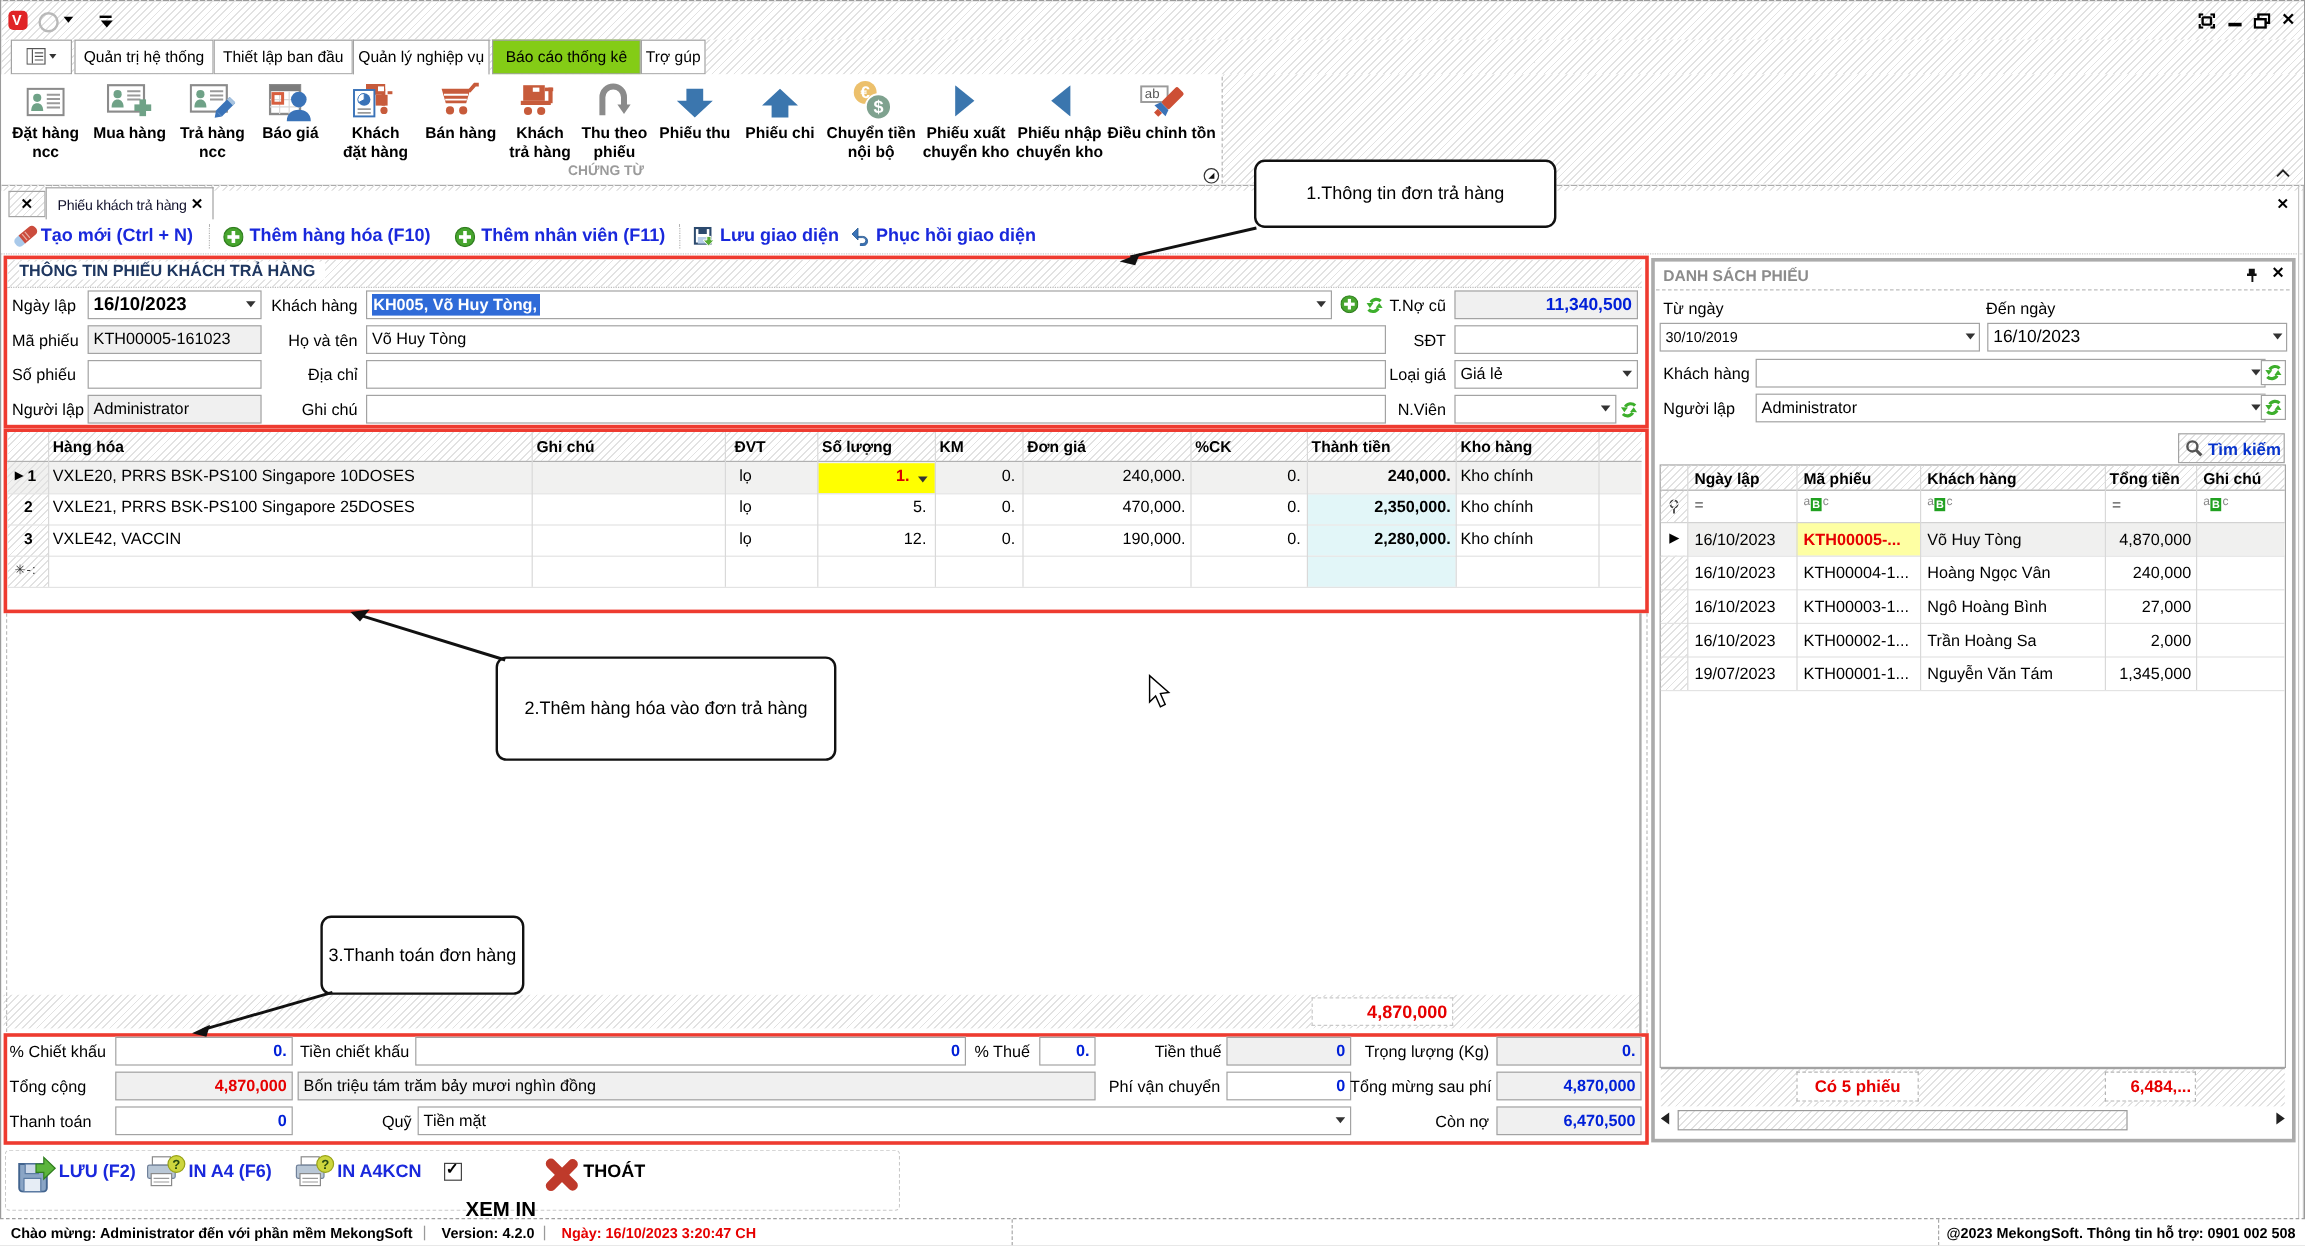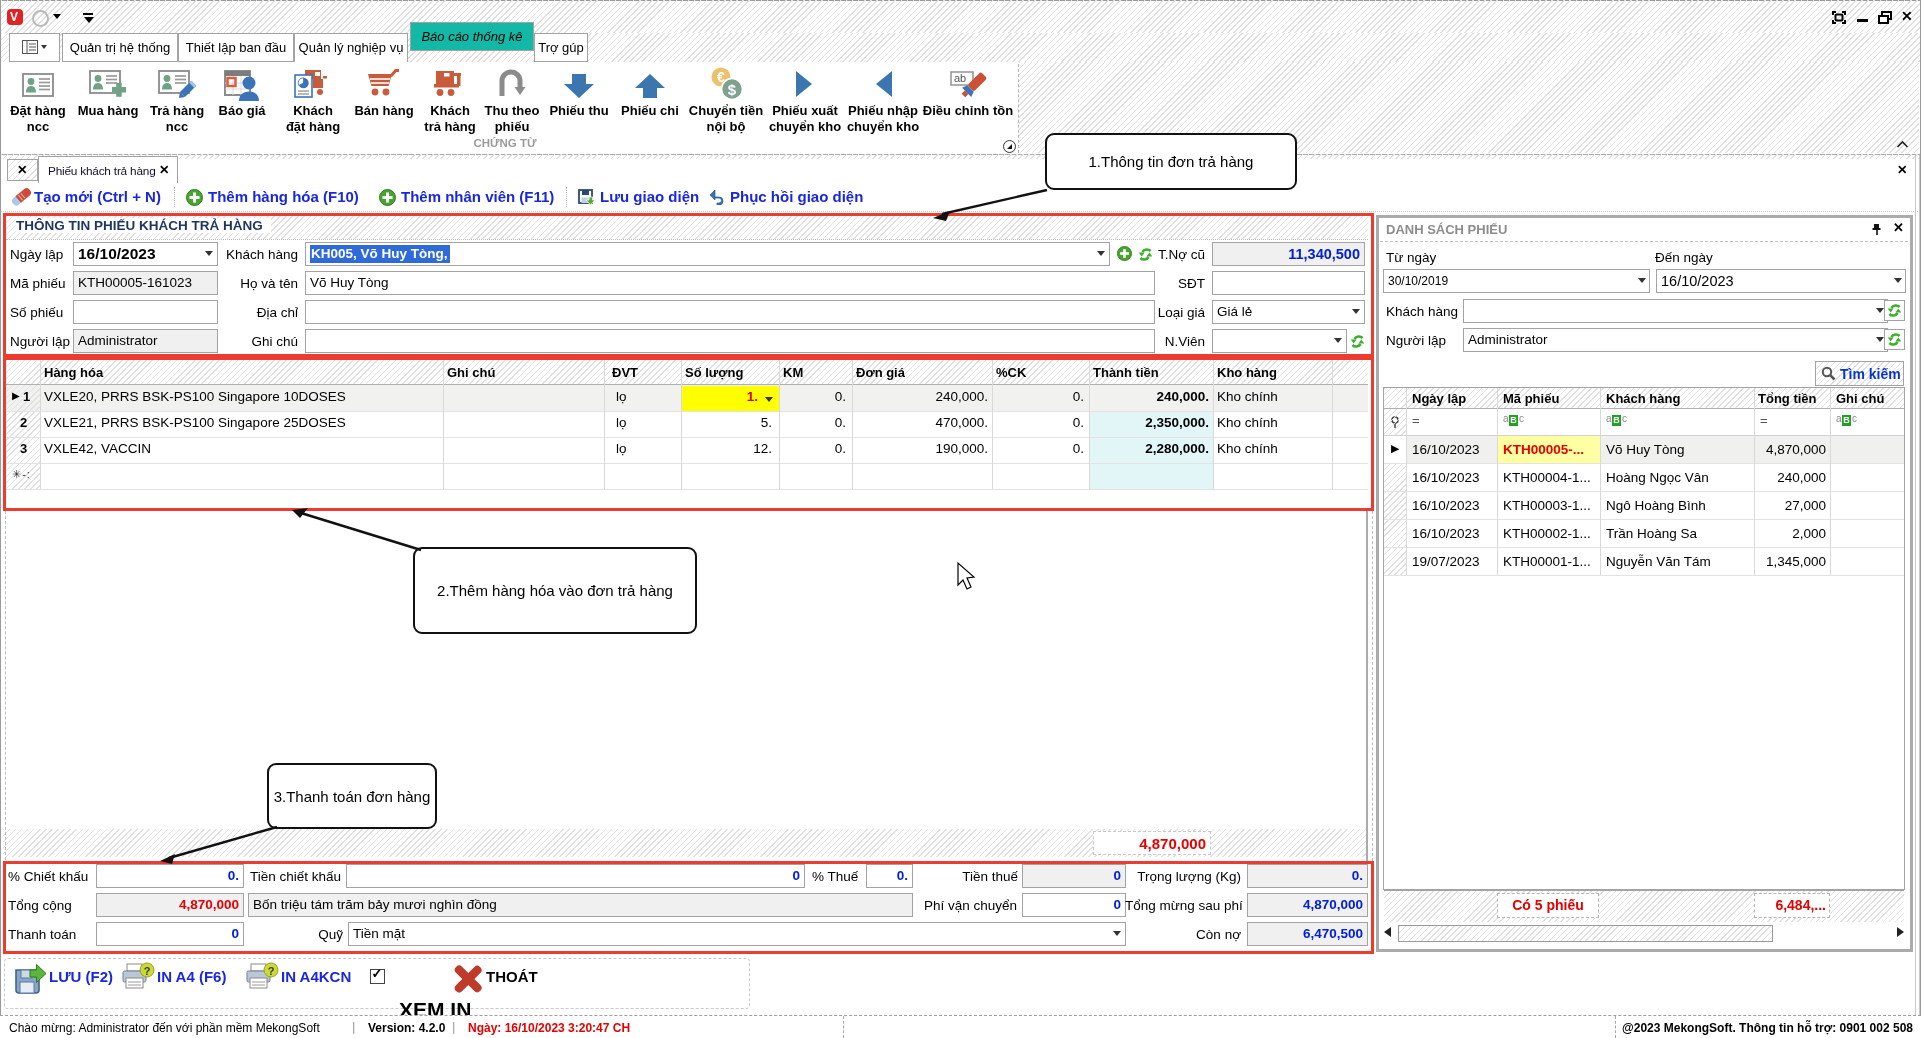--- a/index.html
+++ b/index.html
@@ -59,21 +59,21 @@
       <rect x="0.5" y="0.5" width="15" height="13" fill="#fff" stroke="#555"></rect>
       <line x1="5" y1="1" x2="5" y2="13" stroke="#555"></line>
       <line x1="7" y1="4" x2="14" y2="4" stroke="#555"></line>
       <line x1="7" y1="7" x2="14" y2="7" stroke="#555"></line>
       <line x1="7" y1="10" x2="14" y2="10" stroke="#555"></line>
       <path d="M19 5 l6 0 -3 4 z" fill="#333"></path>
     </svg>
 <div class="abs bd tabtxt" style="left:62px;top:33px;width:114px;height:27px;background:#fff;display:flex;align-items:center;justify-content:center;">Quản trị hệ thống</div>
 <div class="abs bd tabtxt" style="left:178px;top:33px;width:114px;height:27px;background:#fff;display:flex;align-items:center;justify-content:center;">Thiết lập ban đầu</div>
 <div class="abs tabtxt" style="left:294px;top:33px;width:114px;height:30px;background:#fff;border:1px solid #a3a3a3;border-bottom:none;display:flex;align-items:center;justify-content:center;padding-bottom:3px;box-sizing:border-box;">Quản lý nghiệp vụ</div>
-<div class="abs bd tabtxt" style="left:410px;top:22px;width:122px;height:27px;background:#14b8a6;display:flex;align-items:center;justify-content:center;font-style:italic;">Báo cáo thống kê</div>
+<div class="abs bd tabtxt" style="left:410px;top:33px;width:122px;height:27px;background:#84cc16;display:flex;align-items:center;justify-content:center;">Báo cáo thống kê</div>
 <div class="abs bd tabtxt" style="left:534px;top:33px;width:52px;height:27px;background:#fff;display:flex;align-items:center;justify-content:center;">Trợ gúp</div>
 
 <div class="abs" style="left:1px;top:62px;width:1919px;height:92px;background:#fff;border-bottom:1px solid #ababab;"></div>
 <div class="abs hatch" style="left:1019px;top:62px;width:900px;height:91px;"></div>
 <div class="abs" style="left:0;top:137px;width:1010px;text-align:center;font-size:11.5px;font-weight:bold;color:#9b9b9b;">CHỨNG TỪ</div>
 <div class="seg" style="left:1018px;top:64px;height:89px;border-left:1px dashed #b5b5b5;"></div>
 <div class="abs" style="left:1003px;top:140px;width:11px;height:11px;border:1.5px solid #333;border-radius:50%;"></div>
 <div class="abs" style="left:1007px;top:144px;width:0;height:0;border-left:5px solid transparent;border-bottom:5px solid #111;"></div>
 <svg class="abs" style="left:1896px;top:140px;" width="13" height="8" viewBox="0 0 13 8">
       <path d="M1.5 7 L6.5 2 L11.5 7" fill="none" stroke="#222" stroke-width="1.6"></path>
@@ -506,33 +506,33 @@
         <rect x="2" y="9" width="23" height="11" rx="1.5" fill="#b9c7d6" stroke="#70819a"></rect>
         <rect x="5" y="16" width="17" height="10" fill="#fff" stroke="#8a8a8a"></rect>
         <line x1="7" y1="20" x2="20" y2="20" stroke="#9a9a9a"></line>
         <line x1="7" y1="23" x2="20" y2="23" stroke="#9a9a9a"></line>
         <circle cx="26" cy="8" r="7" fill="#cdd63e" stroke="#98a218"></circle>
         <text x="26" y="12.5" font-size="11" font-weight="bold" fill="#274a10" text-anchor="middle" font-family="Liberation Sans">?</text>
       </svg>
 <div class="link" style="left:281px;top:968px;">IN A4KCN</div>
 <div class="abs" style="left:370px;top:969px;width:13px;height:13px;border:1.5px solid #444;background:#fff;"></div>
 <div class="abs" style="left:371.5px;top:966px;font-size:13px;font-weight:bold;color:#000;">✓</div>
-<div class="abs" style="left:399px;top:968px;font-size:21px;font-weight:bold;color:#000;margin-top:30px;">XEM IN</div>
+<div class="abs" style="left:388px;top:968px;font-size:17px;font-weight:bold;color:#000;margin-top:30px;">XEM IN</div>
 <svg class="abs" style="left:453px;top:965px;" width="30" height="28" viewBox="0 0 30 28">
         <g fill="#bf3a2b">
           <rect x="11" y="-3" width="8.5" height="34" rx="4" transform="rotate(45 15 14)"></rect>
           <rect x="11" y="-3" width="8.5" height="34" rx="4" transform="rotate(-45 15 14)"></rect>
         </g>
       </svg>
 <div class="abs link" style="left:486px;top:968px;color:#000000;">THOÁT</div>
 </div>
 
 <div class="abs" style="left:0;top:1015px;width:1921px;height:23px;background:#fff;border-top:1px dashed #9f9f9f;"></div>
 <div id="status">
-<div class="abs" style="left:9px;top:1021px;font-size:12px;font-weight:normal;">Chào mừng: Administrator đến với phần mềm MekongSoft</div>
+<div class="abs" style="left:9px;top:1021px;font-size:12px;font-weight:bold;">Chào mừng: Administrator đến với phần mềm MekongSoft</div>
 <div class="abs" style="left:352px;top:1019px;font-size:13px;color:#9a9a9a;">|</div>
 <div class="abs" style="left:368px;top:1021px;font-size:12px;font-weight:bold;">Version: 4.2.0</div>
 <div class="abs" style="left:452px;top:1019px;font-size:13px;color:#9a9a9a;">|</div>
 <div class="abs" style="left:468px;top:1021px;font-size:12px;font-weight:bold;color:#e60000;">Ngày: 16/10/2023 3:20:47 CH</div>
 <div class="abs" style="left:843px;top:1016px;height:22px;border-left:1px dashed #a8a8a8;"></div>
 <div class="abs" style="left:1615px;top:1016px;height:22px;border-left:1px dashed #a8a8a8;"></div>
 <div class="abs" style="right:8px;top:1021px;font-size:12px;font-weight:bold;white-space:nowrap;">@2023 MekongSoft. Thông tin hỗ trợ: 0901 002 508</div>
 </div>
 
 <div class="abs" style="left:1376px;top:215px;width:537px;height:737px;border:3px solid #ababab;background:#fff;box-sizing:border-box;"></div>

